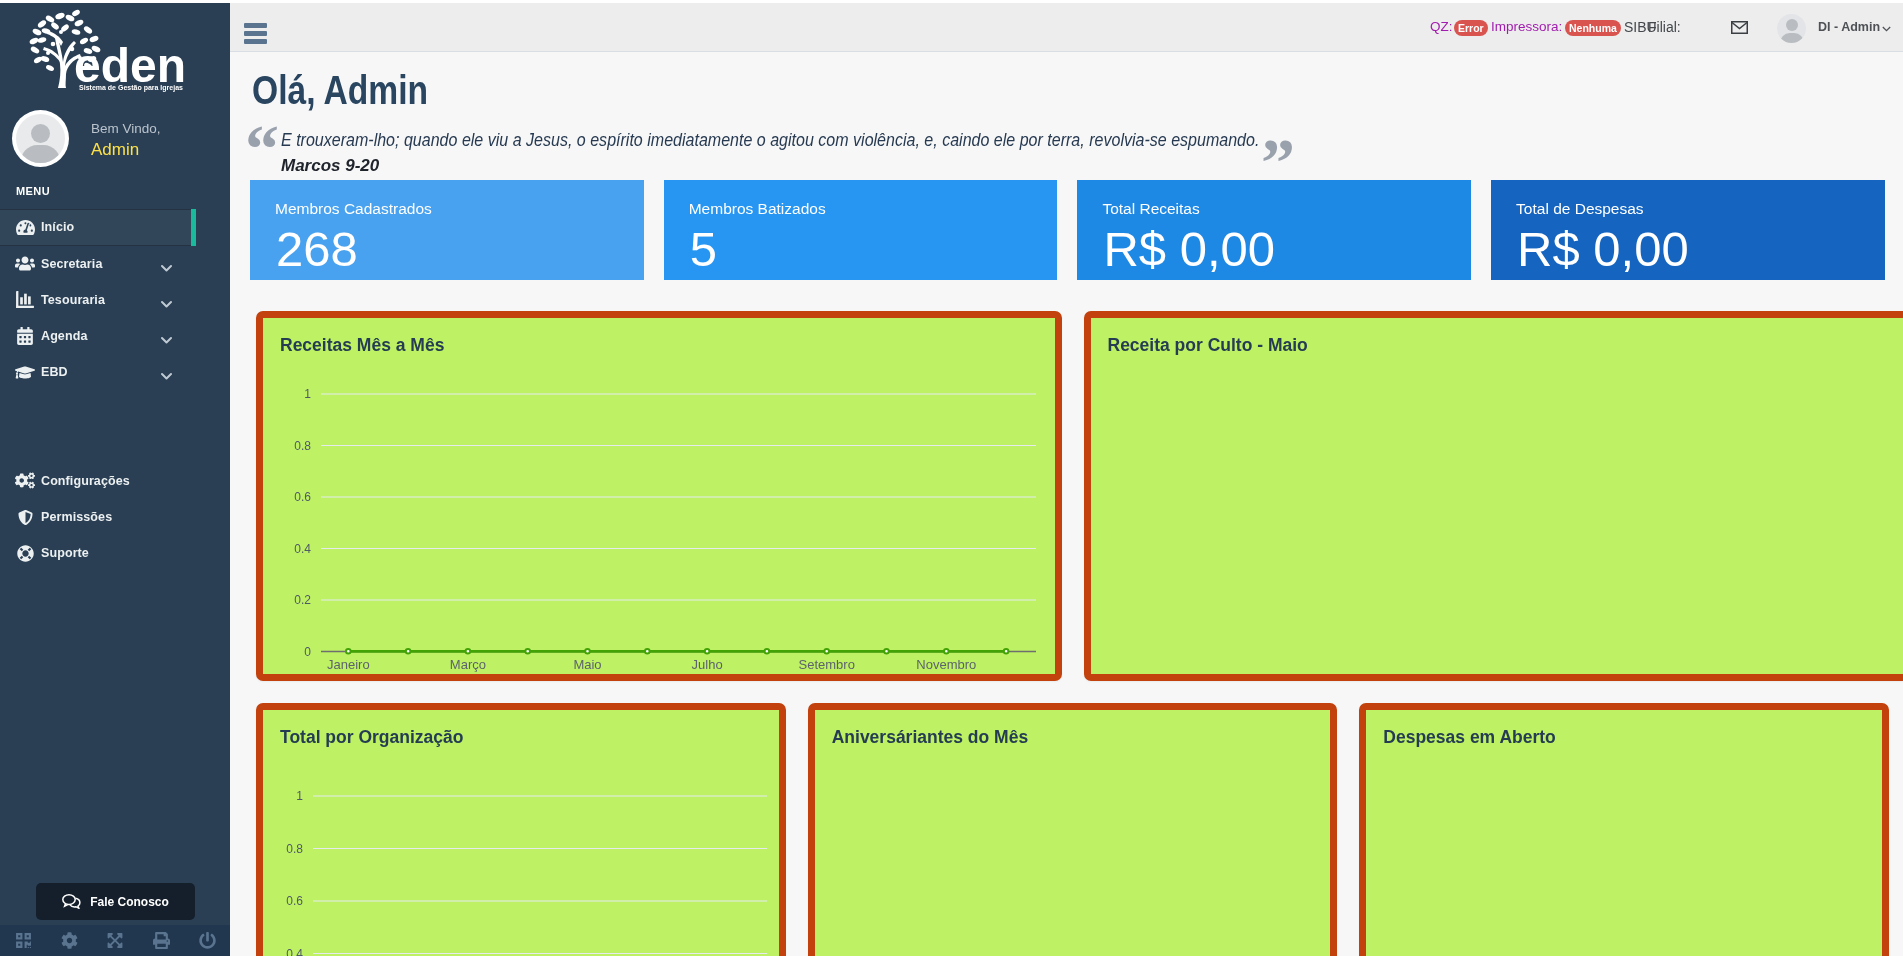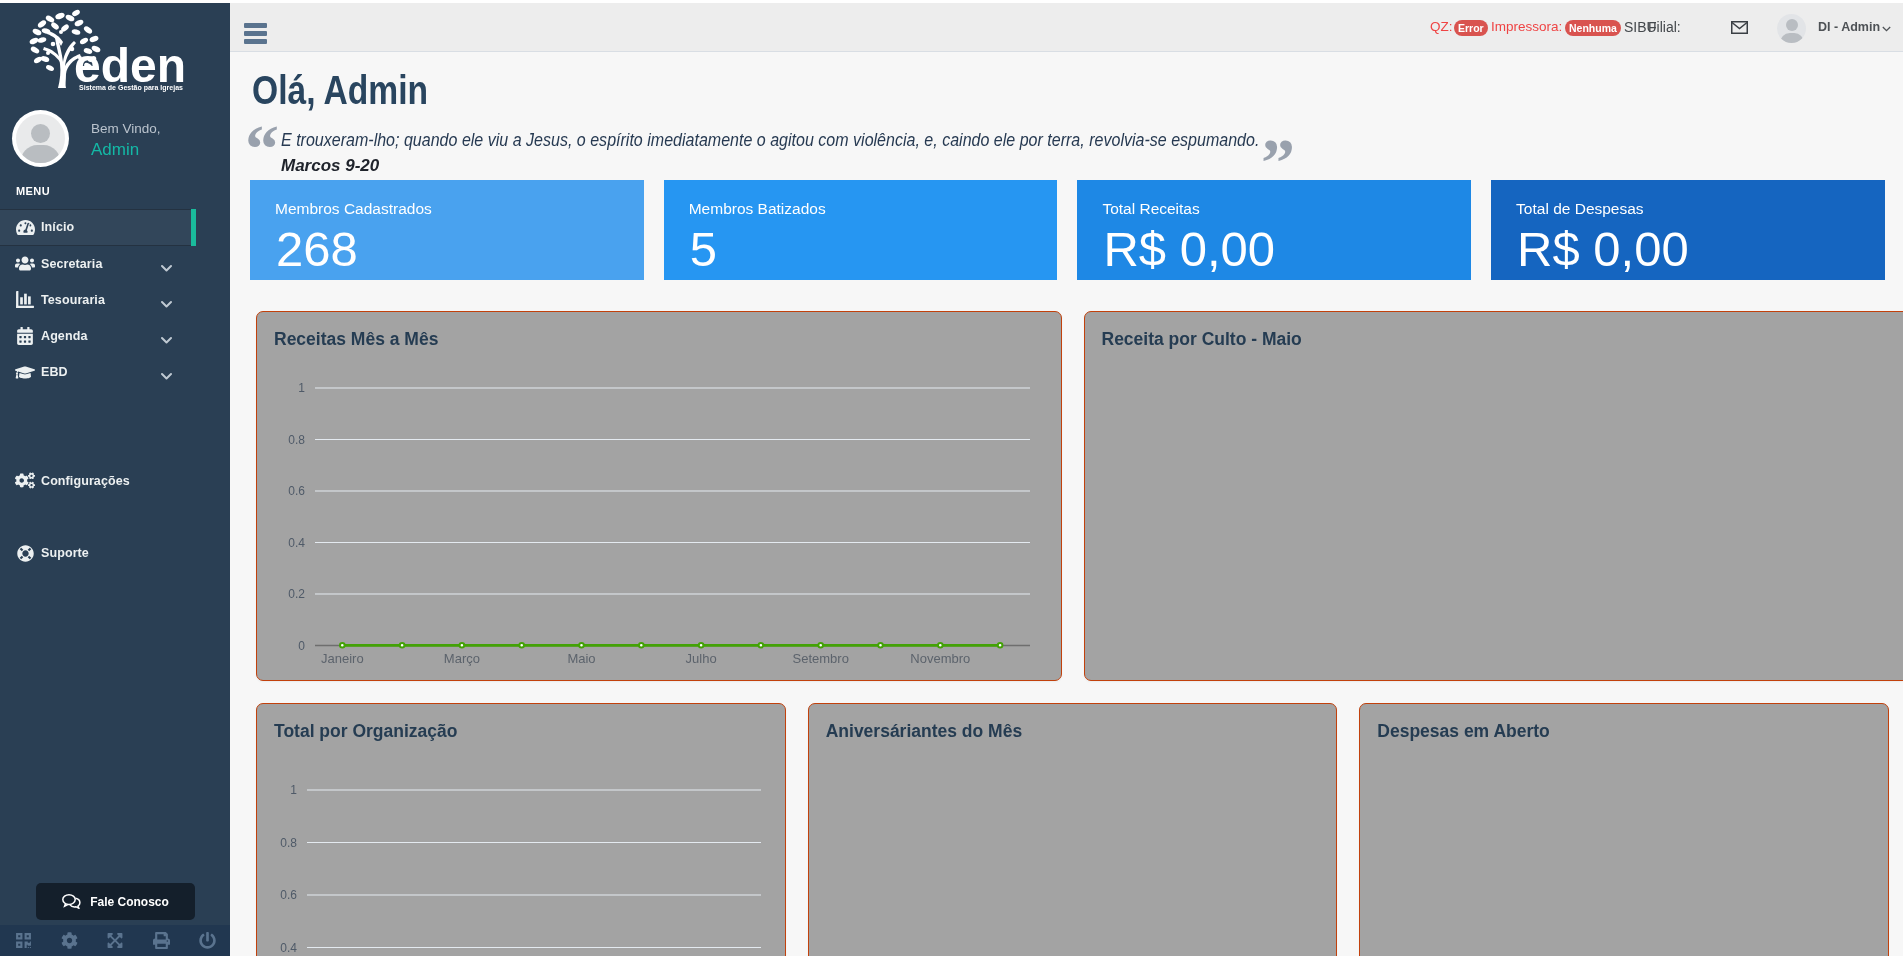--- a/index.html
+++ b/index.html
@@ -7,55 +7,55 @@
 html,body{width:1903px;height:956px;overflow:hidden;font-family:"Liberation Sans",sans-serif;background:#F7F7F7}
 #strip{position:absolute;left:0;top:0;width:1903px;height:3px;background:#fff;z-index:9}
 
 #sidebar{position:absolute;left:0;top:3px;width:230px;height:953px;background:#2A3F54;z-index:5}
 #logo{position:absolute;left:0;top:5px;width:230px;height:90px}
 #avatar{position:absolute;left:12px;top:107px;width:57px;height:57px;border-radius:50%;background:#fff}
 #avatar .inner{position:absolute;left:4px;top:4px;width:49px;height:49px;border-radius:50%;background:#E9EAEB;overflow:hidden}
 #avatar .head{position:absolute;left:15px;top:10px;width:19px;height:19px;border-radius:50%;background:#B9BDC1}
 #avatar .body{position:absolute;left:4px;top:31px;width:41px;height:22px;border-radius:50% 50% 4px 4px/100% 100% 4px 4px;background:#B9BDC1}
 .welc1{position:absolute;left:91px;top:118px;font-size:13.5px;color:#BAC3CD}
-.welc2{position:absolute;left:91px;top:137px;font-size:17px;color:#14b8a6}
+.welc2{position:absolute;left:91px;top:137px;font-size:17px;color:#fde047}
 .menuhead{position:absolute;left:16px;top:182px;font-size:11px;font-weight:bold;color:#FFF;letter-spacing:.4px}
 .mi{position:absolute;left:0;width:196px;height:36.2px;color:#ECF0F1}
 .mi .lbl{position:absolute;left:41px;top:50%;transform:translateY(-50%);font-size:12.5px;font-weight:bold;letter-spacing:.1px}
 .mi .ico{position:absolute;left:15px;top:50%;transform:translateY(-50%);width:20px;height:18px;display:flex;align-items:center;justify-content:center}
 .mi .chev{position:absolute;right:24px;top:50%;transform:translateY(-50%);width:11px;height:11px}
 .mi.active{background:#32465A;border-right:5px solid #1ABB9C;box-shadow:inset 0 1px 0 rgba(0,0,0,.28), inset 0 -1px 0 rgba(0,0,0,.28)}
 #fale{position:absolute;left:36px;top:880px;width:159px;height:37px;background:#141F2B;border-radius:5px;color:#fff;display:flex;align-items:center;justify-content:center;font-size:12px;font-weight:bold}
 #fale svg{margin-right:9px}
 #sfooter{position:absolute;left:0;top:922px;width:230px;height:31px;background:#213750;display:flex}
 #sfooter .fi{width:46px;height:31px;display:flex;align-items:center;justify-content:center}
 
 #topbar{position:absolute;left:230px;top:3px;width:1673px;height:49px;background:#EDEDED;border-bottom:1px solid #D9DEE4;z-index:4}
 #burger{position:absolute;left:14px;top:20px;width:23px;height:22px}
 #burger span{display:block;width:23px;height:4.6px;border-radius:1px;background:#5A738E;margin-bottom:3.4px}
-.tbtxt{position:absolute;top:19px;font-size:13.5px;color:#ef4444;z-index:10}
+.tbtxt{position:absolute;top:19px;font-size:13.5px;color:#a21caf;z-index:10}
 .badge{position:absolute;top:19.5px;height:16.5px;z-index:10;background:#D9534F;border-radius:8px;color:#fff;font-size:10.5px;font-weight:bold;display:flex;align-items:center;justify-content:center;padding:0 4px}
 #tavatar{position:absolute;left:1777px;top:14px;width:29px;height:29px;z-index:10;border-radius:50%;background:#E2E4E7;overflow:hidden}
 #tavatar .head{position:absolute;left:9px;top:5px;width:12px;height:12px;border-radius:50%;background:#B9BDC2}
 #tavatar .body{position:absolute;left:3px;top:19px;width:24px;height:13px;border-radius:50% 50% 3px 3px/100% 100% 3px 3px;background:#B9BDC2}
 #diadmin{position:absolute;left:1818px;top:20px;font-size:12.5px;font-weight:bold;color:#4E5256;z-index:10}
 
 #olahead{position:absolute;left:252px;top:68px;font-size:40px;font-weight:bold;color:#29455F;transform:scaleX(0.84);transform-origin:0 0}
 #bigquote{position:absolute;left:245px;top:110px;font-family:"Liberation Serif",serif;font-size:68px;font-weight:bold;color:#99A1AD}
 #quotetxt{position:absolute;left:281px;top:129px;font-size:19px;font-style:italic;color:#273A52;white-space:nowrap;transform:scaleX(0.8437);transform-origin:0 0}
 #endquote{position:absolute;left:1261px;top:123px;font-family:"Liberation Serif",serif;font-size:68px;font-weight:bold;color:#99A1AD}
 #marcos{position:absolute;left:281px;top:156px;font-size:17px;font-style:italic;font-weight:bold;color:#20242C}
 .stat{position:absolute;top:180px;width:393.7px;height:99.5px;color:#fff}
 .stat .t{position:absolute;left:25px;top:20px;font-size:15.5px}
 .stat .v{position:absolute;left:26px;top:41px;font-size:49px}
 #stat1{left:250px;background:#49A2EF}
 #stat2{left:663.7px;background:#2696F2}
 #stat3{left:1077.4px;background:#1E88E5}
 #stat4{left:1491.1px;background:#1565C0}
-.card{position:absolute;background:#a3a3a3;border:1px solid #c2410c;border-radius:7px;box-shadow:0 1px 2px rgba(40,60,90,.06)}
+.card{position:absolute;background:#bef264;border:7px solid #c2410c;border-radius:7px;box-shadow:0 1px 2px rgba(40,60,90,.06)}
 .card .title{position:absolute;left:17px;top:17px;font-size:17.5px;font-weight:bold;color:#253C52}
 #cardA{left:256px;top:310.5px;width:805.5px;height:370.5px}
 #cardB{left:1083.5px;top:310.5px;width:897px;height:370.5px}
 #cardC{left:256px;top:703px;width:529.7px;height:300px;border-radius:7px 7px 0 0}
 #cardD{left:807.7px;top:703px;width:529.7px;height:300px;border-radius:7px 7px 0 0}
 #cardE{left:1359.3px;top:703px;width:529.7px;height:300px;border-radius:7px 7px 0 0}
 </style>
 </head>
 <body>
 <div id="strip"></div>
@@ -289,20 +289,28 @@
         </svg></span>
   </div>
   <div class="mi" style="top:459.8px">
     <span class="ico">
         <svg width="21" height="17" viewBox="0 0 640 512">
           <path fill="#ECF0F1" d="M512.1 191l-8.2 14.3c-3 5.3-9.4 7.5-15.1 5.4-11.8-4.4-22.6-10.7-32.1-18.6-4.6-3.8-5.8-10.5-2.8-15.7l8.2-14.3c-6.9-8-12.3-17.3-15.9-27.4h-16.5c-6 0-11.2-4.3-12.2-10.3-2-12-2.1-24.6 0-37.1 1-6 6.2-10.4 12.2-10.4h16.5c3.6-10.1 9-19.4 15.9-27.4l-8.2-14.3c-3-5.2-1.9-11.9 2.8-15.7 9.5-7.9 20.4-14.2 32.1-18.6 5.7-2.1 12.1.1 15.1 5.4l8.2 14.3c10.5-1.9 21.2-1.9 31.7 0L552 6.3c3-5.3 9.4-7.5 15.1-5.4 11.8 4.4 22.6 10.7 32.1 18.6 4.6 3.8 5.8 10.5 2.8 15.7l-8.2 14.3c6.9 8 12.3 17.3 15.9 27.4h16.5c6 0 11.2 4.3 12.2 10.3 2 12 2.1 24.6 0 37.1-1 6-6.2 10.4-12.2 10.4h-16.5c-3.6 10.1-9 19.4-15.9 27.4l8.2 14.3c3 5.2 1.9 11.9-2.8 15.7-9.5 7.9-20.4 14.2-32.1 18.6-5.7 2.1-12.1-.1-15.1-5.4l-8.2-14.3c-10.4 1.9-21.2 1.9-31.7 0zm-10.5-58.8c38.5 29.6 82.4-14.3 52.8-52.8-38.5-29.7-82.4 14.3-52.8 52.8zM386.3 286.1l33.7 16.8c10.1 5.8 14.5 18.1 10.5 29.1-8.9 24.2-26.4 46.4-42.6 65.8-7.4 8.9-20.2 11.1-30.3 5.3l-29.1-16.8c-16 13.7-34.6 24.6-54.9 31.7v33.6c0 11.6-8.3 21.6-19.7 23.6-24.6 4.2-50.4 4.4-75.9 0-11.5-2-20-11.9-20-23.6V418c-20.3-7.2-38.9-18-54.9-31.7L74 403c-10 5.8-22.9 3.6-30.3-5.3-16.2-19.4-33.3-41.6-42.2-65.7-4-10.9.4-23.2 10.5-29.1l33.3-16.8c-3.9-20.9-3.9-42.4 0-63.4L12 205.8c-10.1-5.8-14.6-18.1-10.5-29 8.9-24.2 26-46.4 42.2-65.8 7.4-8.9 20.2-11.1 30.3-5.3l29.1 16.8c16-13.7 34.6-24.6 54.9-31.7V57.1c0-11.5 8.2-21.5 19.6-23.5 24.6-4.2 50.5-4.4 76-.1 11.5 2 20 11.9 20 23.6v33.6c20.3 7.2 38.9 18 54.9 31.7l29.1-16.8c10-5.8 22.9-3.6 30.3 5.3 16.2 19.4 33.2 41.6 42.1 65.8 4 10.9-.4 23.2-10.5 29.1l-33.7 16.8c3.9 21 3.9 42.5 0 63.5zm-117.6 21.1c59.2-77-28.7-164.9-105.7-105.7-59.2 77 28.7 164.9 105.7 105.7zm243.4 182.7l-8.2 14.3c-3 5.3-9.4 7.5-15.1 5.4-11.8-4.4-22.6-10.7-32.1-18.6-4.6-3.8-5.8-10.5-2.8-15.7l8.2-14.3c-6.9-8-12.3-17.3-15.9-27.4h-16.5c-6 0-11.2-4.3-12.2-10.3-2-12-2.1-24.6 0-37.1 1-6 6.2-10.4 12.2-10.4h16.5c3.6-10.1 9-19.4 15.9-27.4l-8.2-14.3c-3-5.2-1.9-11.9 2.8-15.7 9.5-7.9 20.4-14.2 32.1-18.6 5.7-2.1 12.1.1 15.1 5.4l8.2 14.3c10.5-1.9 21.2-1.9 31.7 0l8.2-14.3c3-5.3 9.4-7.5 15.1-5.4 11.8 4.4 22.6 10.7 32.1 18.6 4.6 3.8 5.8 10.5 2.8 15.7l-8.2 14.3c6.9 8 12.3 17.3 15.9 27.4h16.5c6 0 11.2 4.3 12.2 10.3 2 12 2.1 24.6 0 37.1-1 6-6.2 10.4-12.2 10.4h-16.5c-3.6 10.1-9 19.4-15.9 27.4l8.2 14.3c3 5.2 1.9 11.9-2.8 15.7-9.5 7.9-20.4 14.2-32.1 18.6-5.7 2.1-12.1-.1-15.1-5.4l-8.2-14.3c-10.4 1.9-21.2 1.9-31.7 0zm-10.5-58.8c38.5 29.6 82.4-14.3 52.8-52.8-38.5-29.7-82.4 14.3-52.8 52.8z"></path>
         </svg>
       </span>
     <span class="lbl">Configurações</span>
   </div>
+  <div class="mi" style="top:496px">
+    <span class="ico">
+        <svg width="15" height="17" viewBox="0 0 512 512">
+          <path fill="#ECF0F1" d="M466.5 83.7l-192-80a48.15 48.15 0 0 0-36.9 0l-192 80C27.7 91.1 16 108.6 16 128c0 198.5 114.5 335.7 221.5 380.3 11.8 4.9 25.1 4.9 36.9 0C360.1 472.6 496 349.3 496 128c0-19.4-11.7-36.9-29.5-44.3zM256.1 446.3l-.1-381 175.9 73.3c-3.3 151.4-82.1 261.1-175.8 307.7z"></path>
+        </svg>
+      </span>
+    <span class="lbl">Permissões</span>
+  </div>
   <div class="mi" style="top:532.2px">
     <span class="ico">
         <svg width="17" height="17" viewBox="0 0 512 512">
           <path fill="#ECF0F1" d="M256 8C119.033 8 8 119.033 8 256s111.033 248 248 248 248-111.033 248-248S392.967 8 256 8zm173.696 119.559l-63.399 63.399c-10.987-18.559-26.67-34.252-45.255-45.255l63.399-63.399a218.396 218.396 0 0 1 45.255 45.255zM256 352c-53.019 0-96-42.981-96-96s42.981-96 96-96 96 42.981 96 96-42.981 96-96 96zM127.559 82.304l63.399 63.399c-18.559 10.987-34.252 26.67-45.255 45.255l-63.399-63.399a218.372 218.372 0 0 1 45.255-45.255zM82.304 384.441l63.399-63.399c10.987 18.559 26.67 34.252 45.255 45.255l-63.399 63.399a218.396 218.396 0 0 1-45.255-45.255zm302.137 45.255l-63.399-63.399c18.559-10.987 34.252-26.67 45.255-45.255l63.399 63.399a218.403 218.403 0 0 1-45.255 45.255z"></path>
         </svg>
       </span>
     <span class="lbl">Suporte</span>
   </div>
   <div id="fale"><svg width="19" height="15" viewBox="0 0 19 15">
         <g fill="none" stroke="#FFFFFF" stroke-width="1.5">

